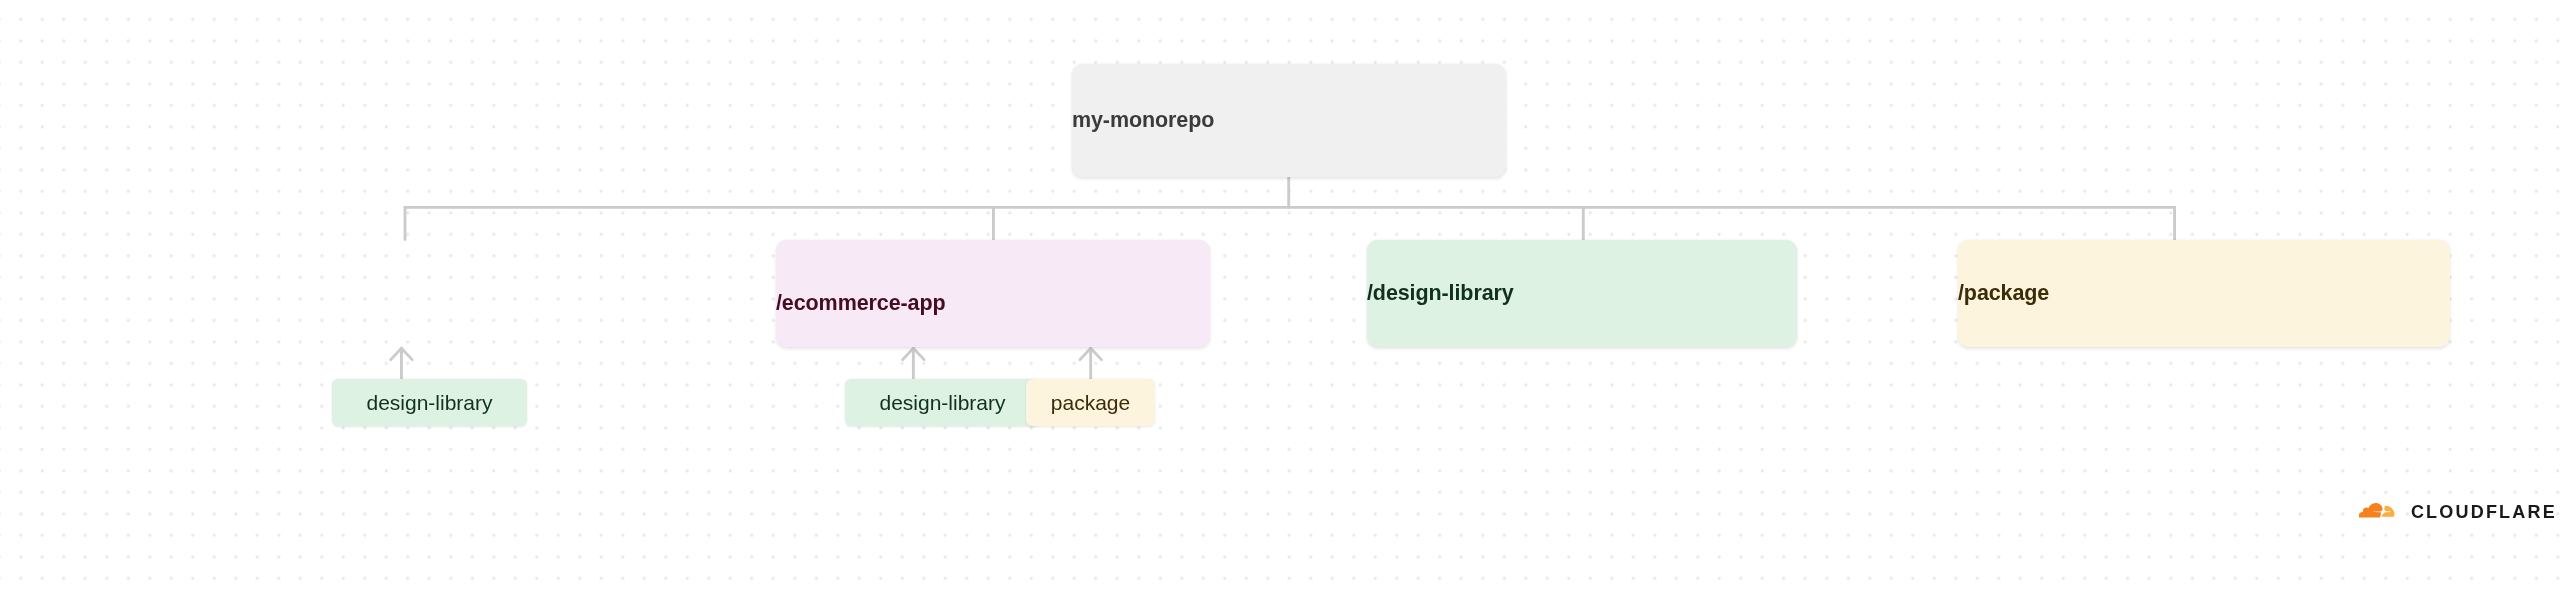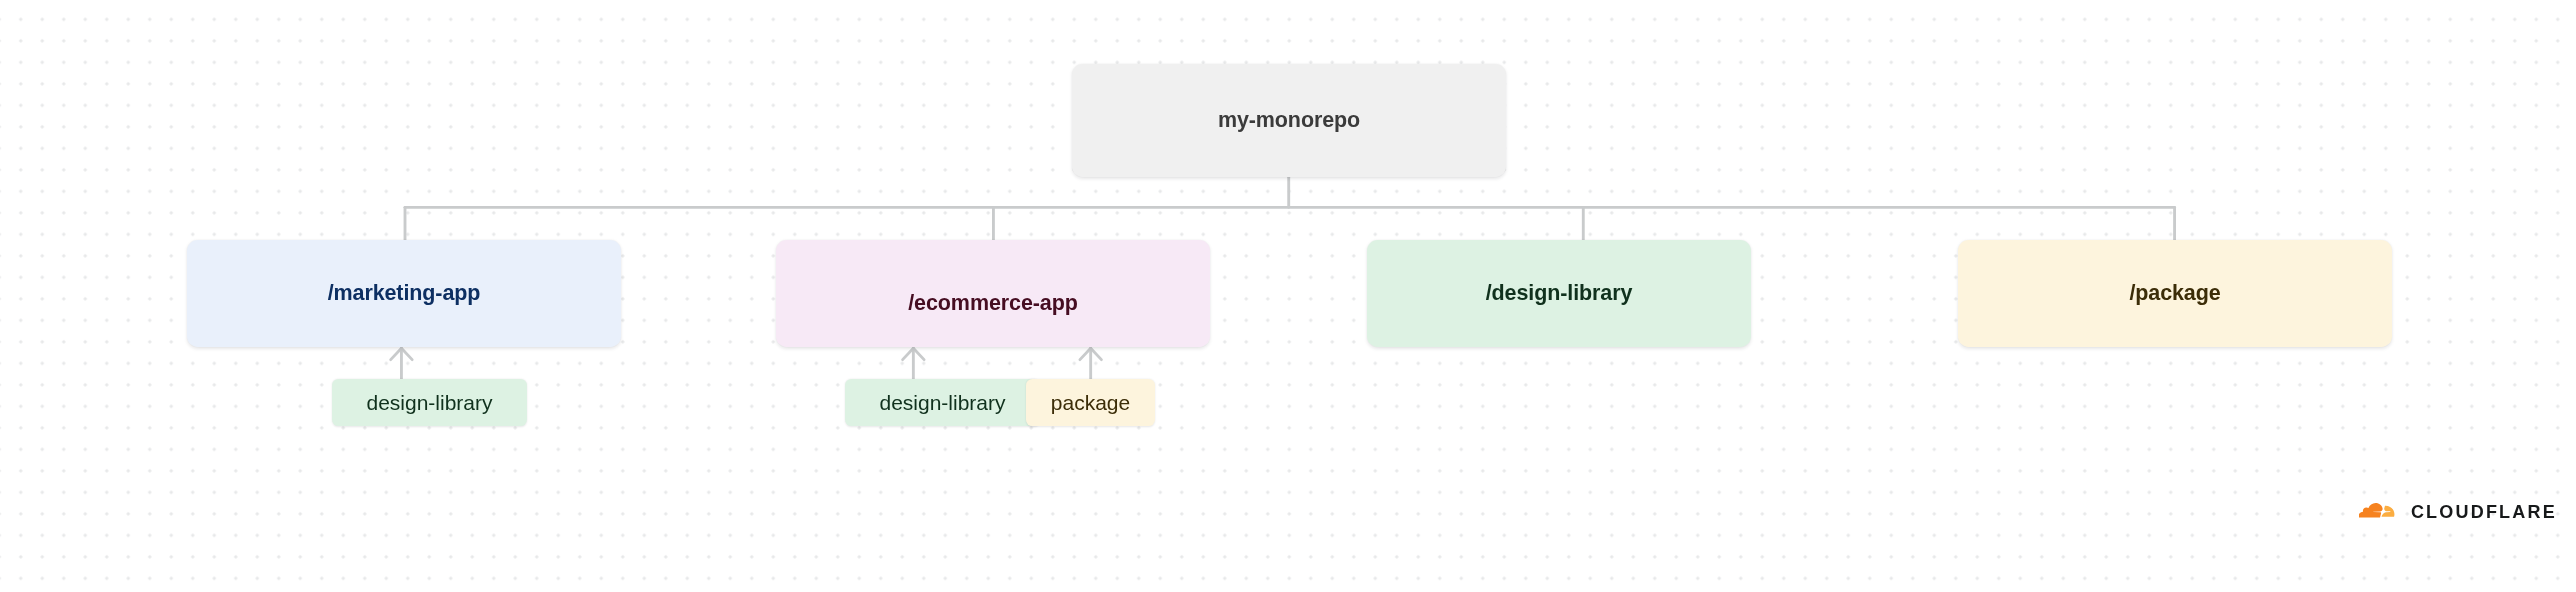--- a/index.html
+++ b/index.html
@@ -36,21 +36,21 @@
     height: 592px;
     pointer-events: none;
   }
 
   
   .node {
     position: absolute;
     box-sizing: border-box;
     display: flex;
     align-items: center;
-    justify-content: center;
+    justify-content: flex-start;
     border-radius: 10.7px;
     box-shadow: 0 1.4px 3.6px rgba(20,20,30,0.10), 0 0 0 0.7px rgba(0,0,0,0.015);
   }
   .node-label {
     font-size: 21.5px;
     font-weight: bold;
     letter-spacing: -0.1px;
     white-space: nowrap;
     line-height: 1;
   }
@@ -82,31 +82,31 @@
     width: 434px;
     height: 107px;
     background: #f7e9f6;
   }
   #node-ecommerce .node-label { color: #460d22; margin-top: 20px; }
 
   
   #node-design-library {
     left: 1367px;
     top: 240px;
-    width: 384px;
+    width: 430px;
     height: 107px;
     background: #ddf2e3;
   }
   #node-design-library .node-label { color: #10311d; }
 
   
   #node-package {
     left: 1958px;
     top: 240px;
-    width: 434px;
+    width: 492px;
     height: 107px;
     background: #fdf4dd;
   }
   #node-package .node-label { color: #3c2d08; }
 
   
   .chip {
     position: absolute;
     box-sizing: border-box;
     display: flex;
@@ -187,23 +187,20 @@
 
       <path d="M1524,529 L1524,487"></path>
       <path d="M1509,503 L1524,487 L1539,503"></path>
     </g>
   </svg>
 
   <div class="node" id="node-root">
     <span class="node-label">my-monorepo</span>
   </div>
 
-  <div class="node" id="node-marketing">
-    <span class="node-label">/marketing-app</span>
-  </div>
 
   <div class="node" id="node-ecommerce">
     <span class="node-label">/ecommerce-app</span>
   </div>
 
   <div class="node" id="node-design-library">
     <span class="node-label">/design-library</span>
   </div>
 
   <div class="node" id="node-package">

